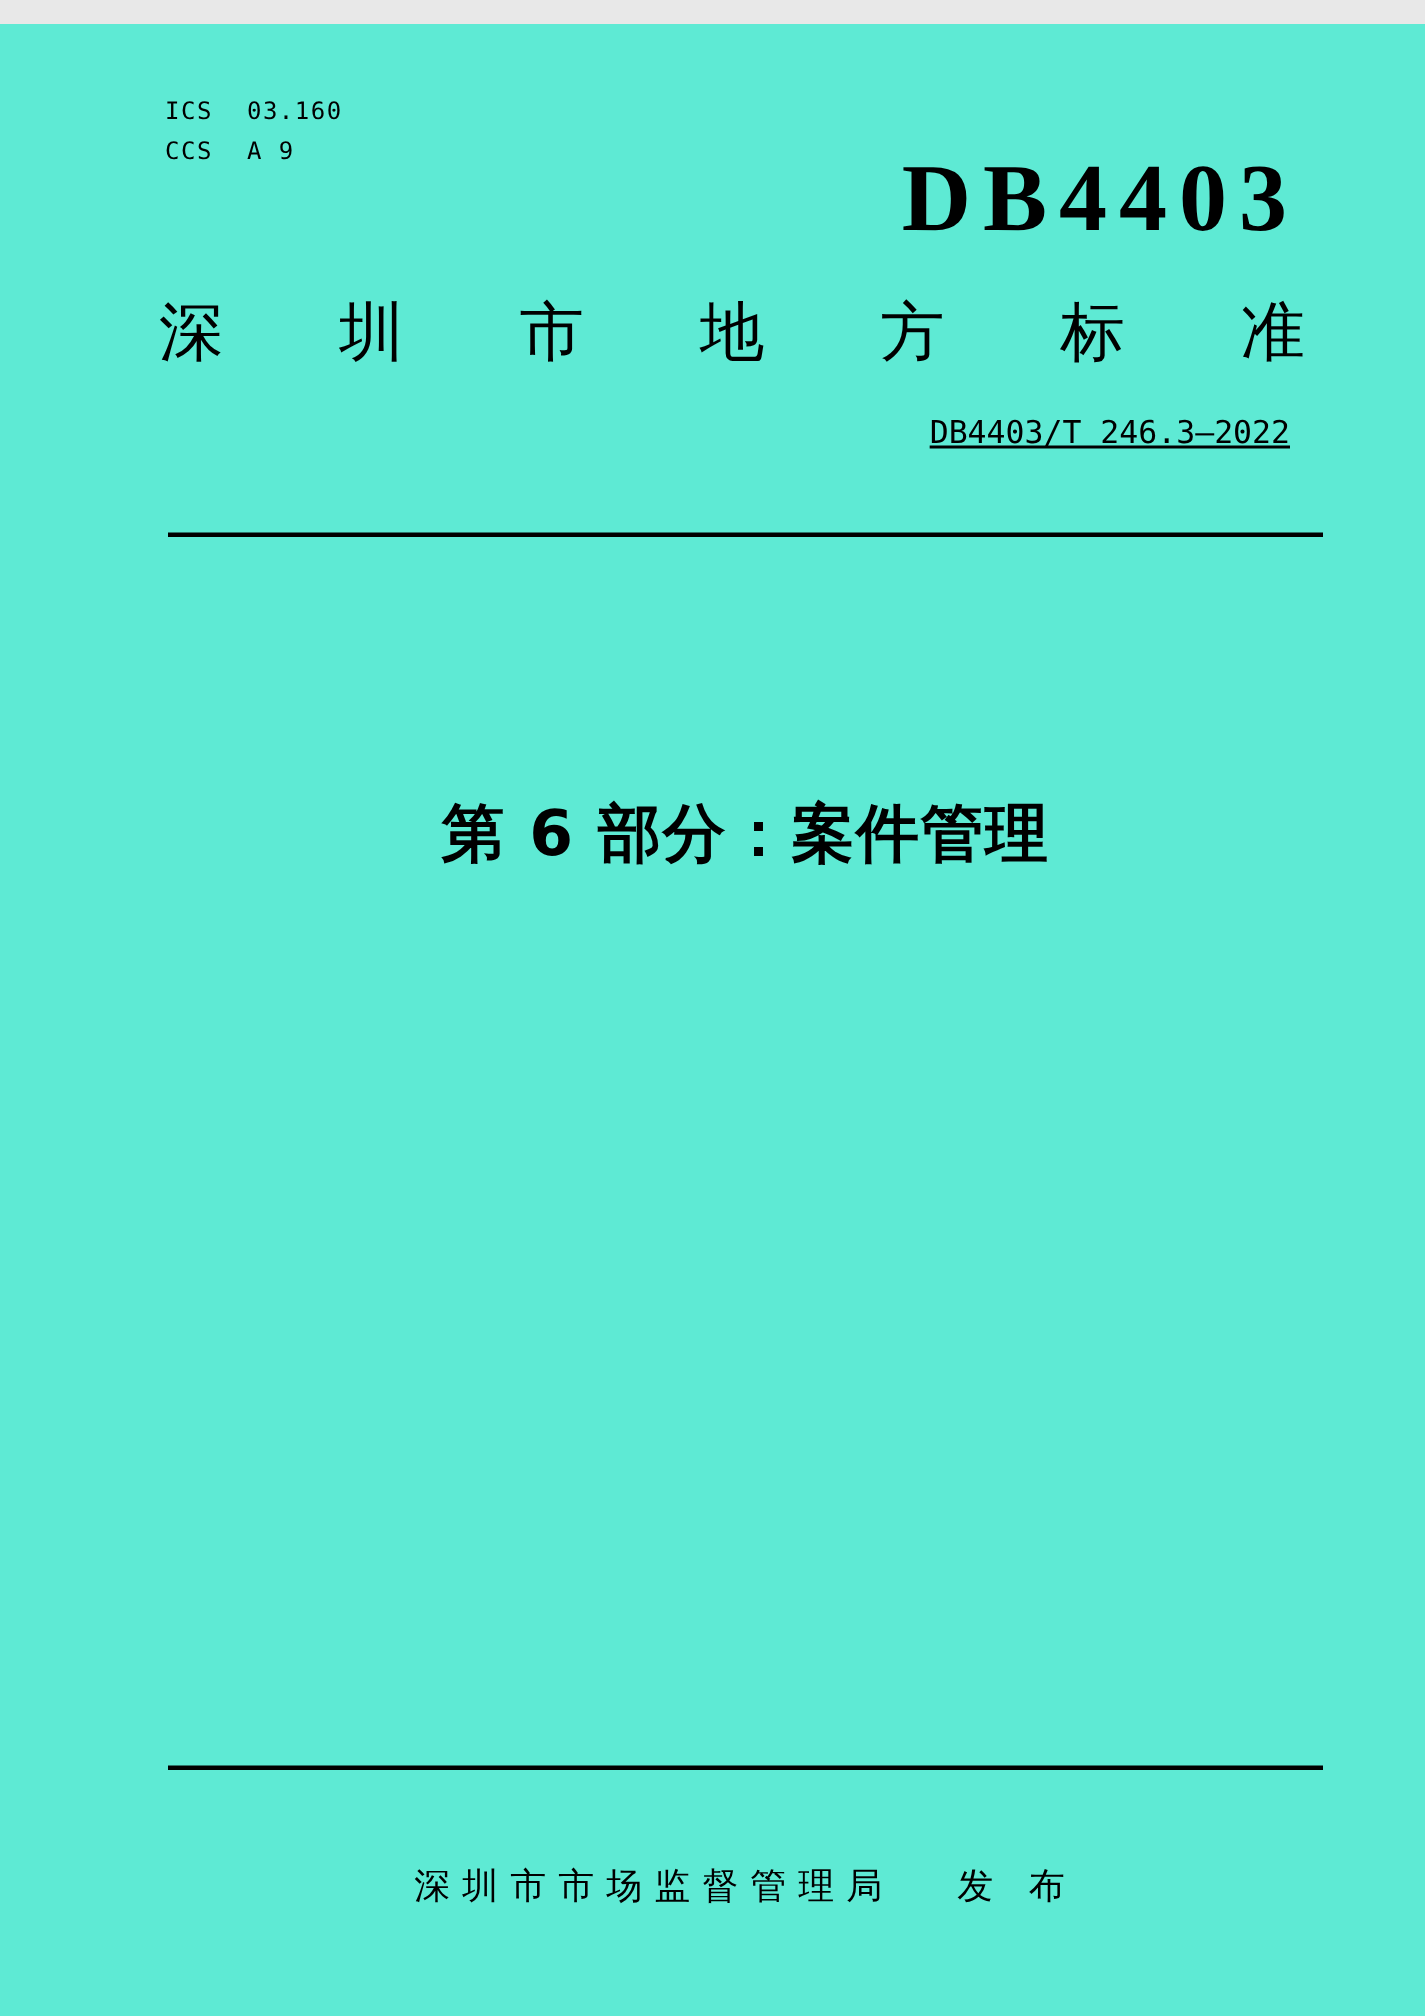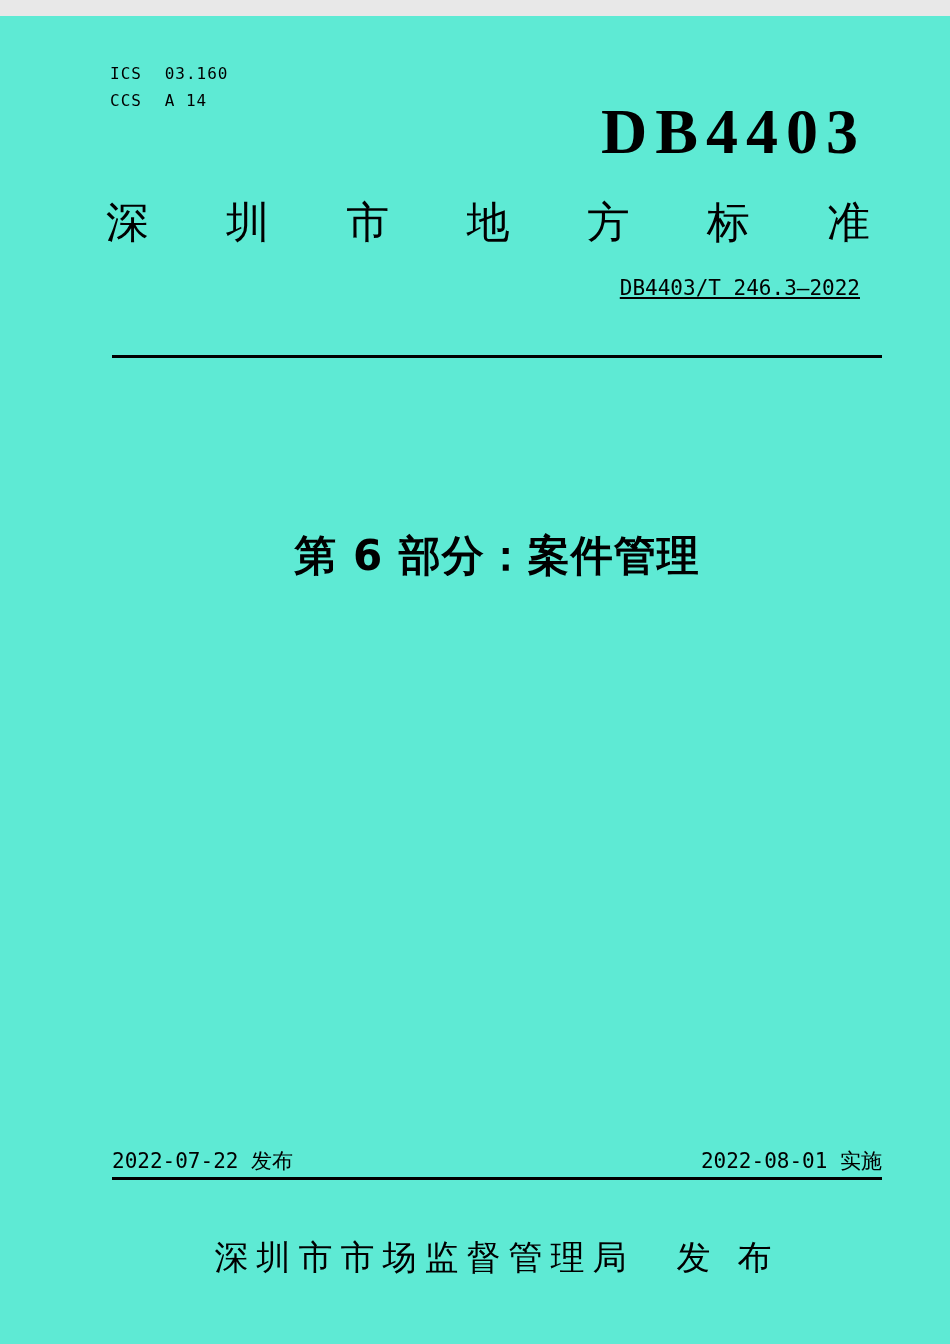--- a/index.html
+++ b/index.html
@@ -112,40 +112,40 @@
     line-height: 28px;
   }
 
   
   .publisher-row {
     position: absolute;
     left: 112px;
     top: 1224px;
     width: 770px;
     text-align: center;
-    font-size: 34px;
+    font-size: 24px;
     line-height: 34px;
     letter-spacing: 8px;
     white-space: nowrap;
   }
   .publish-label { margin-left: 42px; }
 </style>
 </head>
 <body>
 
 <div class="page">
 
   <div class="ics-block">
     <div class="ics-line">
       <span class="lbl">ICS</span>
       <span>03.160</span>
     </div>
     <div class="ics-line">
       <span class="lbl">CCS</span>
-      <span>A 14</span>
+      <span>A 9</span>
     </div>
   </div>
 
   <div class="db-logo">DB4403</div>
 
   <div class="standard-type">
     <span>深</span>
     <span>圳</span>
     <span>市</span>
     <span>地</span>
@@ -156,24 +156,20 @@
 
   <div class="standard-number">DB4403/T 246.3—2022</div>
 
   <div class="rule rule-top"></div>
 
   <div class="title-block">
     <div>第 6 部分：案件管理</div>
   </div>
 
 
-  <div class="dates-row">
-    <span>2022-07-22 发布</span>
-    <span>2022-08-01 实施</span>
-  </div>
 
   <div class="rule rule-bottom"></div>
 
   <div class="publisher-row">
     <span>深圳市市场监督管理局</span><span class="publish-label">发 布</span>
   </div>
 
 </div>
 
 </body></html>

